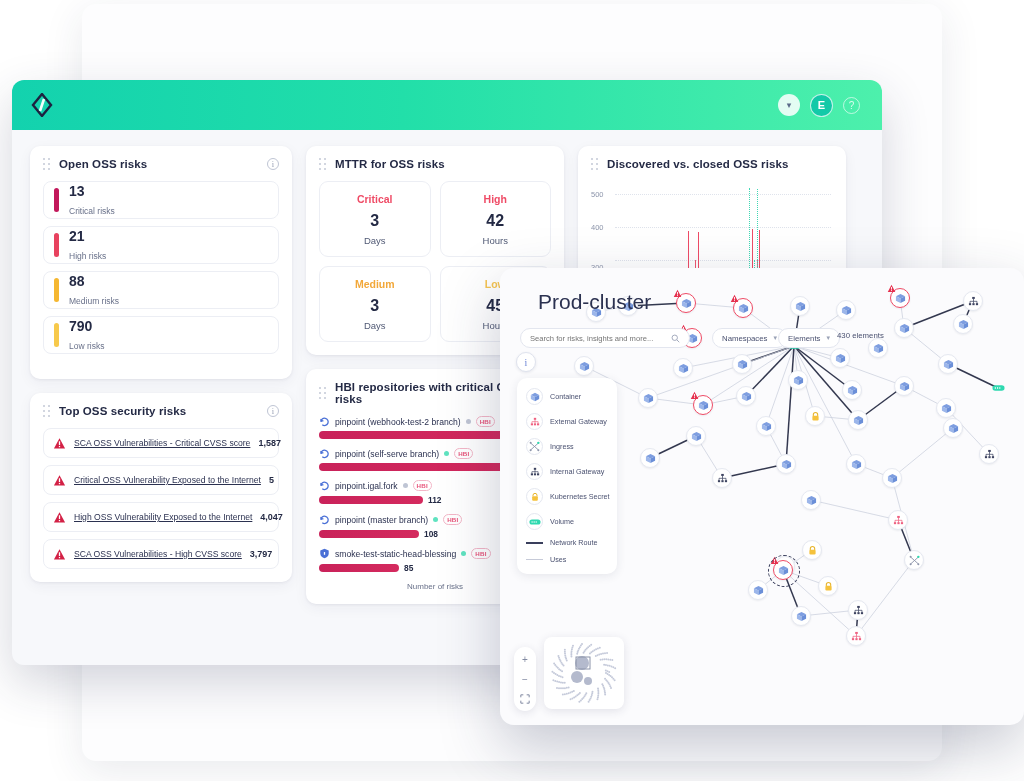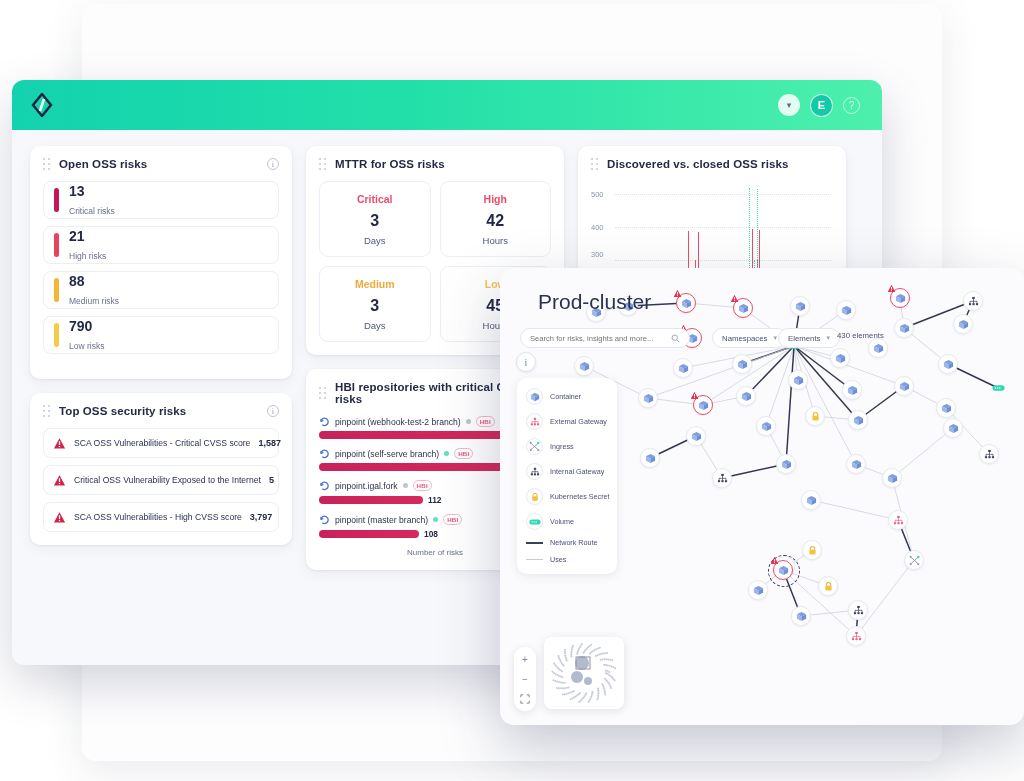--- a/index.html
+++ b/index.html
@@ -109,21 +109,21 @@
   .spike.teal { border-left: 1.6px dotted #3fd8b4; }
 
   
   .trisk {
     display: flex; align-items: center; gap: 8px;
     border: 1px solid #eceef4; border-radius: 8px;
     padding: 6px 9px; margin-bottom: 7px; height: 30px;
   }
   .trisk:last-child { margin-bottom: 0; }
   .warn-icon { width: 13px; height: 13px; flex: none; }
-  .trisk-txt { font-size: 8.6px; color: #2b3150; white-space: nowrap; }
+  .trisk-txt { font-size: 8.6px; color: #2b3150; white-space: nowrap; text-decoration: underline; }
   .trisk-cnt { margin-left: auto; font-size: 9px; font-weight: bold; color: #242a45; }
 
   
   .repo { margin-bottom: 9px; }
   .repo-line { display: flex; align-items: center; gap: 5px; margin-bottom: 4px; }
   .repo-ico { width: 11px; height: 11px; flex: none; }
   .repo-name { font-size: 8.6px; color: #2b3150; white-space: nowrap; }
   .repo-dot { width: 5px; height: 5px; border-radius: 50%; flex: none; }
   .hbi-badge {
     font-size: 6.2px; font-weight: bold; color: #e8547a;
@@ -314,20 +314,29 @@
             <span class="trisk-cnt">1,587</span>
           </div>
           <div class="trisk">
             <svg class="warn-icon" viewBox="0 0 14 14">
                 <path d="M7 1.3 L13 12.4 L1 12.4 Z" fill="#d32045"></path>
                 <rect x="6.3" y="4.6" width="1.4" height="4" fill="#fff"></rect>
                 <rect x="6.3" y="9.6" width="1.4" height="1.4" fill="#fff"></rect>
               </svg>
             <span class="trisk-txt">Critical OSS Vulnerability Exposed to the Internet</span>
             <span class="trisk-cnt">5</span>
+          </div>
+          <div class="trisk">
+            <svg class="warn-icon" viewBox="0 0 14 14">
+                <path d="M7 1.3 L13 12.4 L1 12.4 Z" fill="#d32045"></path>
+                <rect x="6.3" y="4.6" width="1.4" height="4" fill="#fff"></rect>
+                <rect x="6.3" y="9.6" width="1.4" height="1.4" fill="#fff"></rect>
+              </svg>
+            <span class="trisk-txt">High OSS Vulnerability Exposed to the Internet</span>
+            <span class="trisk-cnt">4,047</span>
           </div>
           <div class="trisk">
             <svg class="warn-icon" viewBox="0 0 14 14">
                 <path d="M7 1.3 L13 12.4 L1 12.4 Z" fill="#d32045"></path>
                 <rect x="6.3" y="4.6" width="1.4" height="4" fill="#fff"></rect>
                 <rect x="6.3" y="9.6" width="1.4" height="1.4" fill="#fff"></rect>
               </svg>
             <span class="trisk-txt">SCA OSS Vulnerabilities - High CVSS score</span>
             <span class="trisk-cnt">3,797</span>
           </div>
@@ -436,20 +445,35 @@
                   </svg>
                   <span class="repo-name">pinpoint (master branch)</span>
                   <span class="repo-dot" style="background:#5fe3c0"></span>
                   <span class="hbi-badge">HBI</span>
                 </div>
                 <div class="bar-line">
                   <span class="bar" style="width:100px"></span>
                   <span class="bar-val">108</span>
                 </div>
               </div>
+              <div class="repo">
+                <div class="repo-line">
+                  <svg class="repo-ico" viewBox="0 0 12 12">
+                    <path d="M6 .8 L10.6 2.6 V6 c0 2.6-2 4.3-4.6 5.2C3.4 10.3 1.4 8.6 1.4 6 V2.6 Z" fill="#4a70d6"></path>
+                    <rect x="5.3" y="4.4" width="1.4" height="3" fill="#fff"></rect>
+                  </svg>
+                  <span class="repo-name">smoke-test-static-head-blessing</span>
+                  <span class="repo-dot" style="background:#5fe3c0"></span>
+                  <span class="hbi-badge">HBI</span>
+                </div>
+                <div class="bar-line">
+                  <span class="bar" style="width:80px"></span>
+                  <span class="bar-val">85</span>
+                </div>
+              </div>
             </div>
           <div class="axis-cap">Number of risks</div>
         </div>
       </div>
 
       <div class="col col-c">
         <div class="card">
           <div class="card-head">
             <span class="drag-handle">
                 <i></i>
@@ -460,21 +484,21 @@
                 <i></i>
               </span>
             <span class="card-title">Discovered vs. closed OSS risks</span>
           </div>
           <div class="chart-wrap" id="chart-wrap">
               <div class="grid-line" style="top: 13.1034px;"></div>
               <div class="grid-lbl" style="top: 13.1034px;">500</div>
               <div class="grid-line" style="top: 45.8621px;"></div>
               <div class="grid-lbl" style="top: 45.8621px;">400</div>
               <div class="grid-line" style="top: 78.6207px;"></div>
-              <div class="grid-lbl" style="top: 73px;">300</div>
+              <div class="grid-lbl" style="top: 86px;">300</div>
               <div class="spike redb" style="left: 96.6px; height: 45.2069px;"></div>
               <div class="spike red" style="left: 103.86px; height: 16.3793px;"></div>
               <div class="spike redb" style="left: 107.49px; height: 44.2241px;"></div>
               <div class="spike redb" style="left: 160.73px; height: 46.5172px;"></div>
               <div class="spike red" style="left: 165.57px; height: 16.3793px;"></div>
               <div class="spike redb" style="left: 167.99px; height: 45.8621px;"></div>
               <div class="spike teal" style="left: 158.31px; height: 88.4483px;"></div>
               <div class="spike teal" style="left: 163.15px; height: 16.3793px;"></div>
               <div class="spike teal" style="left: 165.57px; height: 86.8103px;"></div>
             </div>

